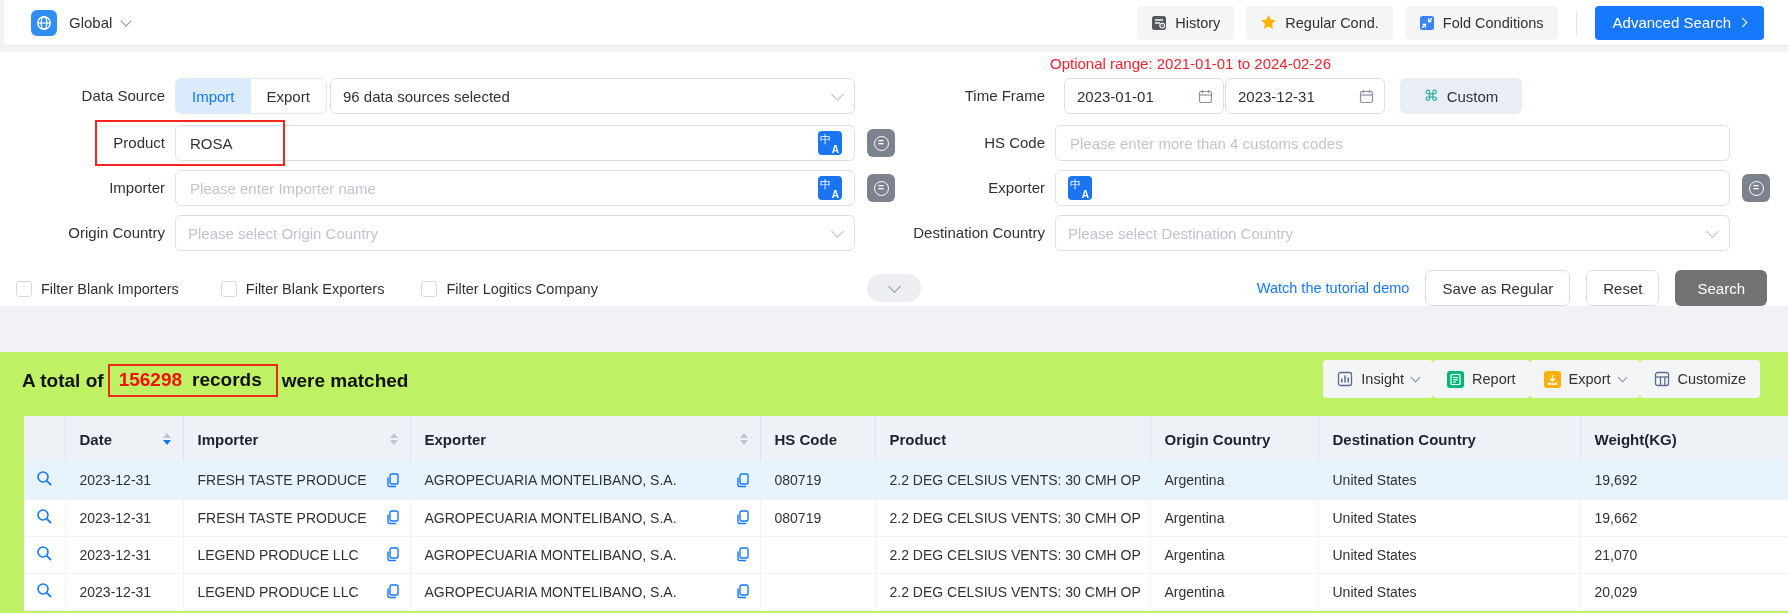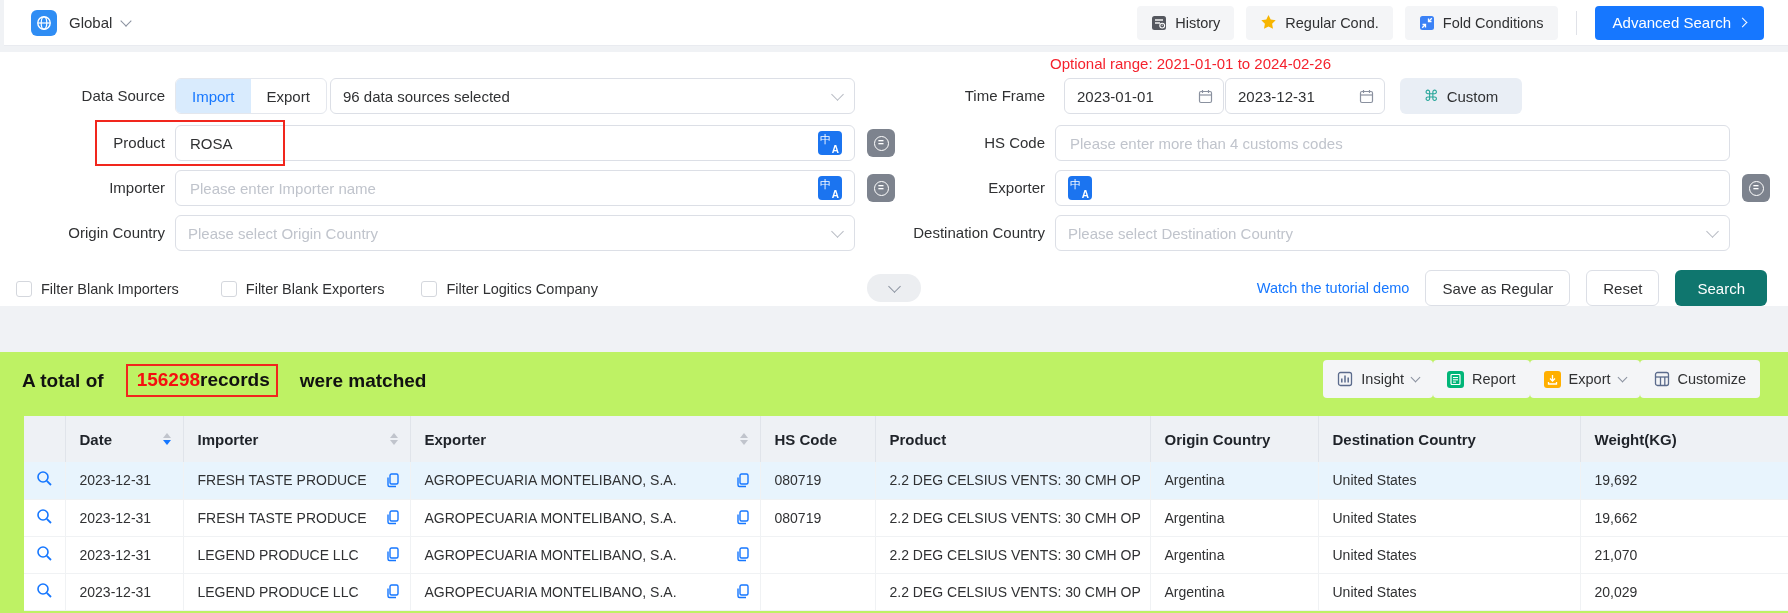--- a/index.html
+++ b/index.html
@@ -69,29 +69,29 @@
   .cb-group { display:flex; align-items:center; gap:9px; cursor:pointer; }
   .cb { width:16px; height:16px; border:1px solid #d4d7dd; border-radius:3px; background:#fff; }
   .cb-lbl { font-size:14.5px; color:#303133; }
   .pill { position:absolute; left:863px; top:0px; width:54px; height:28px; background:#eceef1;
           border-radius:14px; display:flex; align-items:center; justify-content:center; cursor:pointer; }
   .pill .sel-chev { margin-top:-3px; border-color:#8a919f; }
   .form-actions { position:absolute; right:25px; top:-4px; display:flex; align-items:center; gap:16px; }
   .link { color:#1677ff; font-size:14.5px; cursor:pointer; }
   .btn-outline { height:36px; padding:0 16px; border:1px solid #dcdfe6; border-radius:6px; background:#fff;
                  display:flex; align-items:center; font-size:15px; color:#303133; cursor:pointer; }
-  .btn-search { height:36px; padding:0 22px; border-radius:6px; background:#0f766e; color:#fff;
+  .btn-search { height:36px; padding:0 22px; border-radius:6px; background:#737373; color:#fff;
                 display:flex; align-items:center; font-size:15px; cursor:pointer; }
 
   
   .rescard { position:absolute; top:352px; left:0; width:1788px; height:261px; background:#bef264; }
   .total-line { position:absolute; left:22px; top:12px; font-size:19px; font-weight:bold; color:#111;
                 display:flex; align-items:center; }
   .total-red { color:#f50f0f; }
-  .count-box { border:2px solid #f1261d; padding:3px 6px 4px 9px; margin:0 22px; display:inline-flex; gap:0; }
+  .count-box { border:2px solid #f1261d; padding:3px 14px 4px 9px; margin:0 4px; display:inline-flex; gap:10px; }
   .res-actions { position:absolute; right:28px; top:8px; display:flex; align-items:center; }
   .res-btn { display:flex; align-items:center; gap:8px; height:38px; padding:0 14px; background:#f4f5f7;
              border-radius:4px; font-size:14.5px; color:#303133; cursor:pointer; }
   .mini-chev { width:7px; height:7px; border-right:1.5px solid #8a919f; border-bottom:1.5px solid #8a919f;
                transform:rotate(45deg); margin-top:-3px; }
   .icon-sq { width:17px; height:17px; border-radius:3px; display:flex; align-items:center; justify-content:center; }
 
   
   .tblwrap { position:absolute; left:24px; top:64px; width:1764px; overflow:hidden; }
   table { border-collapse:collapse; table-layout:fixed; width:1764px; }

